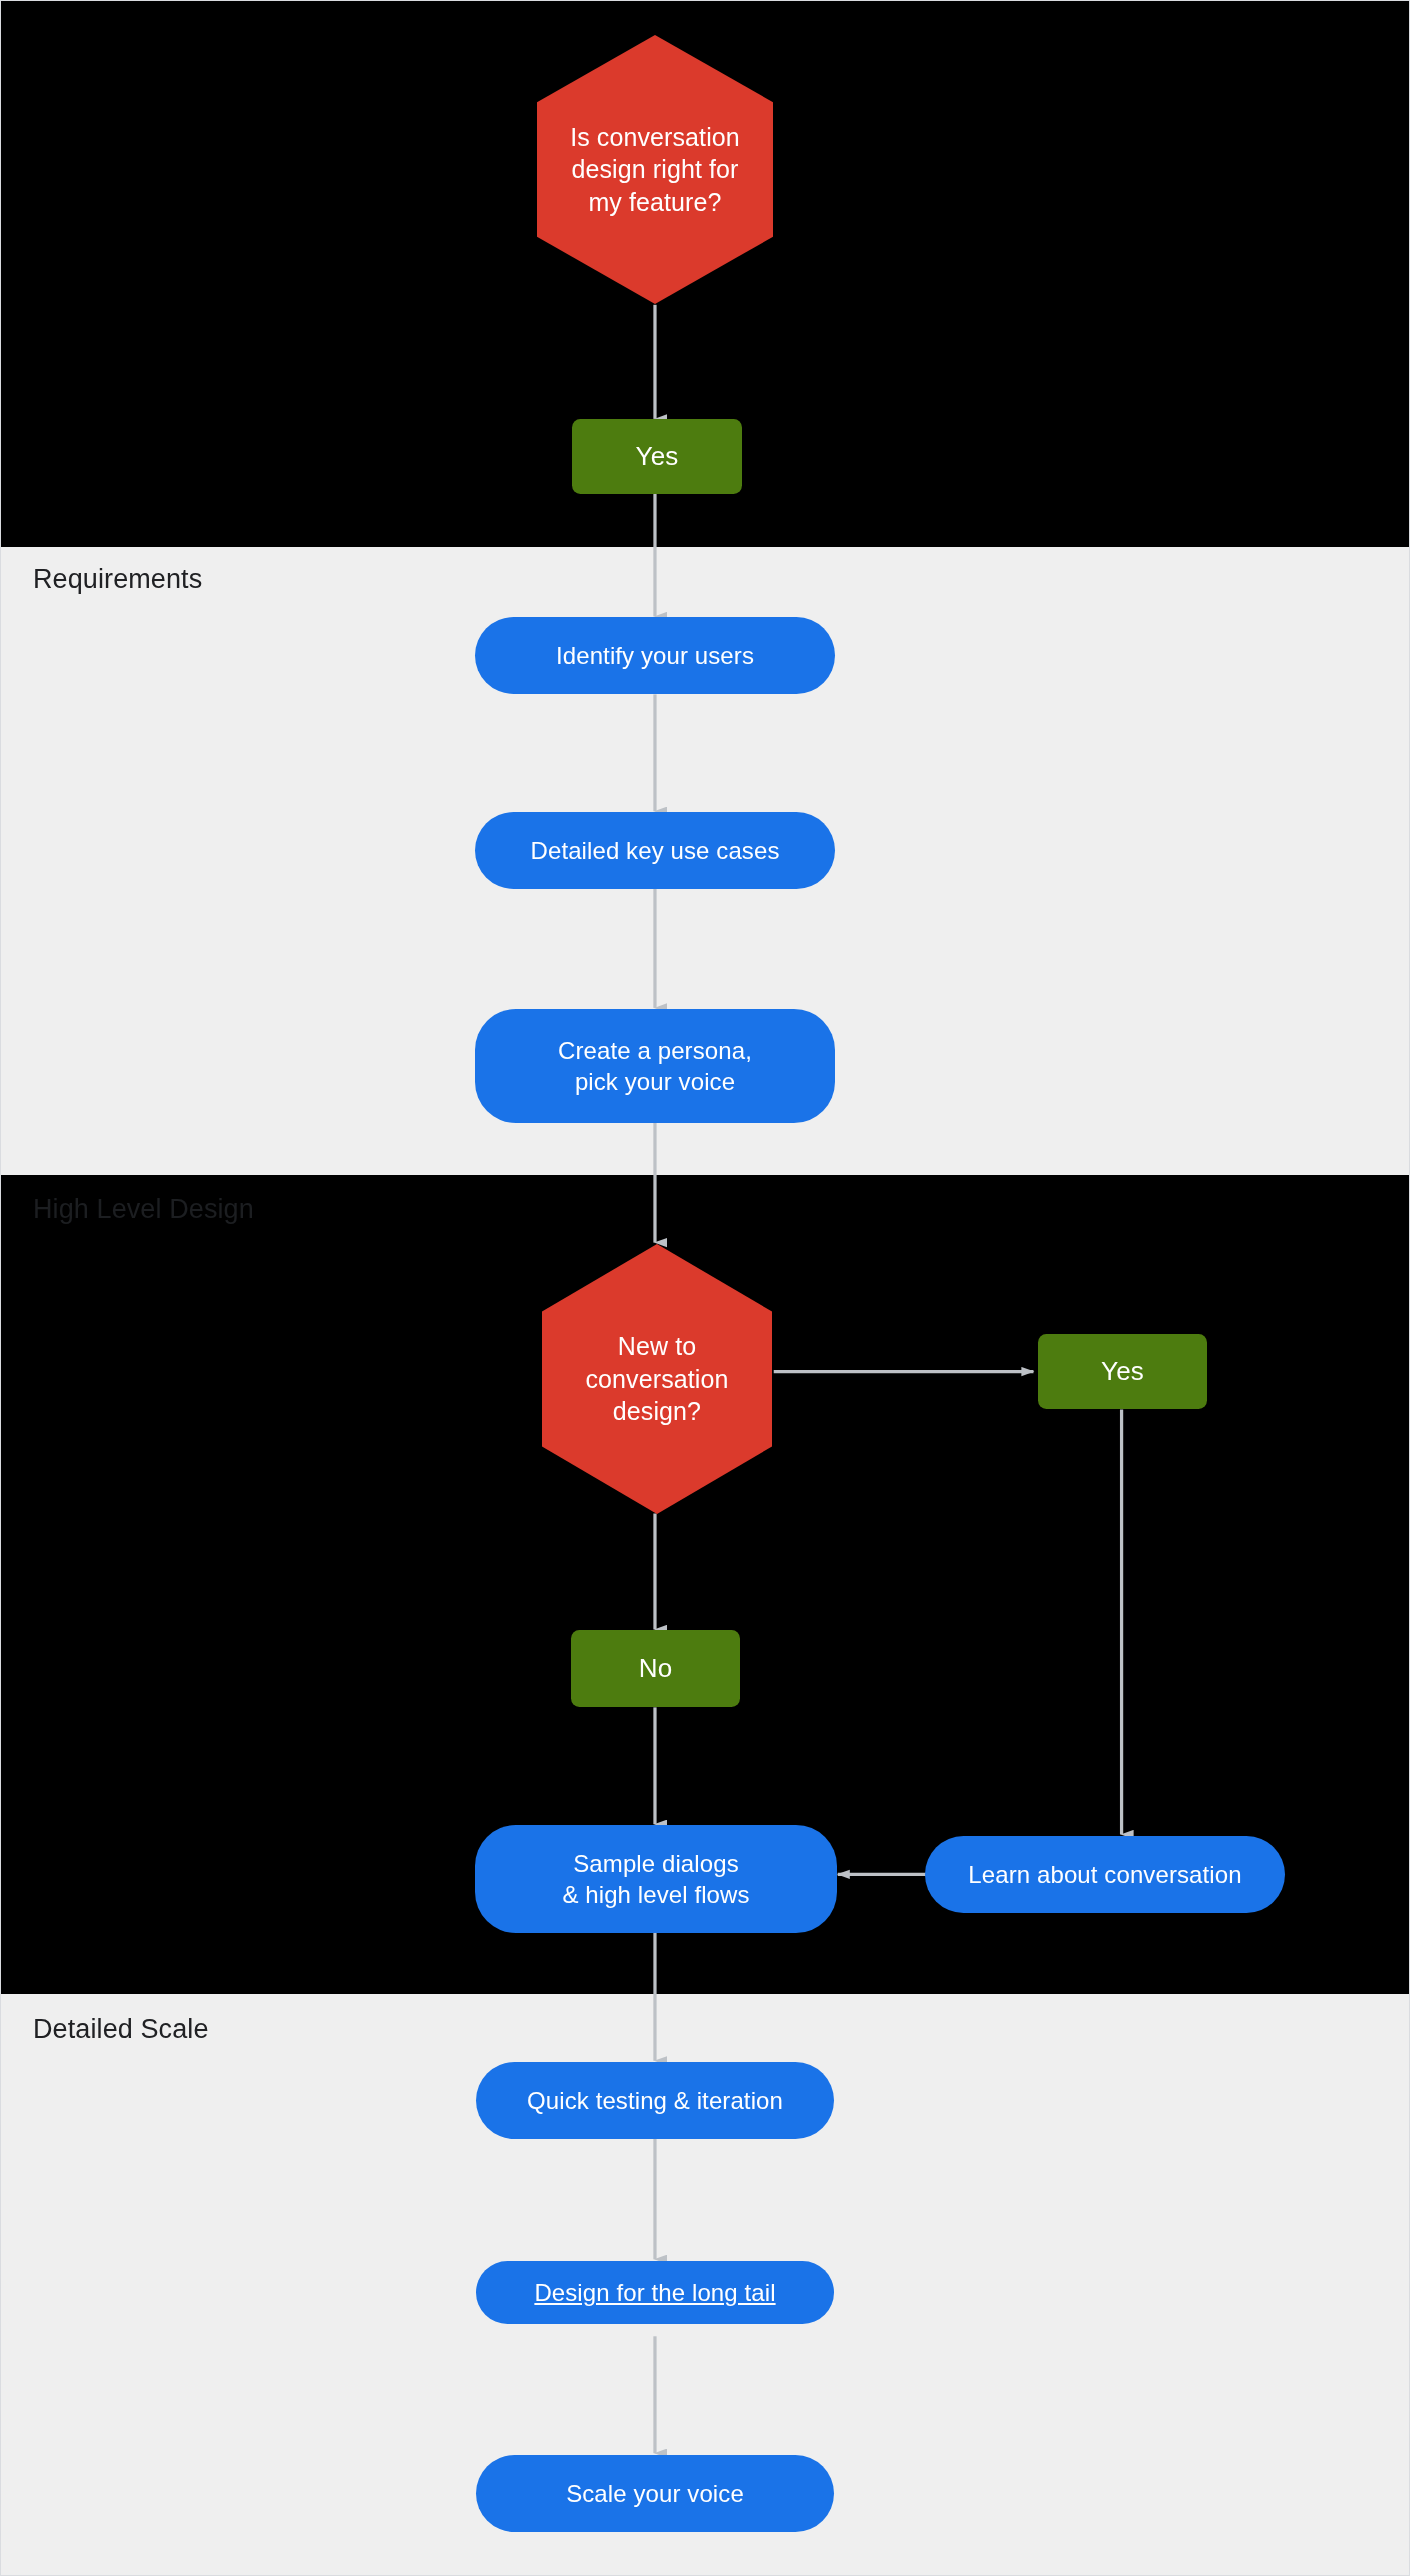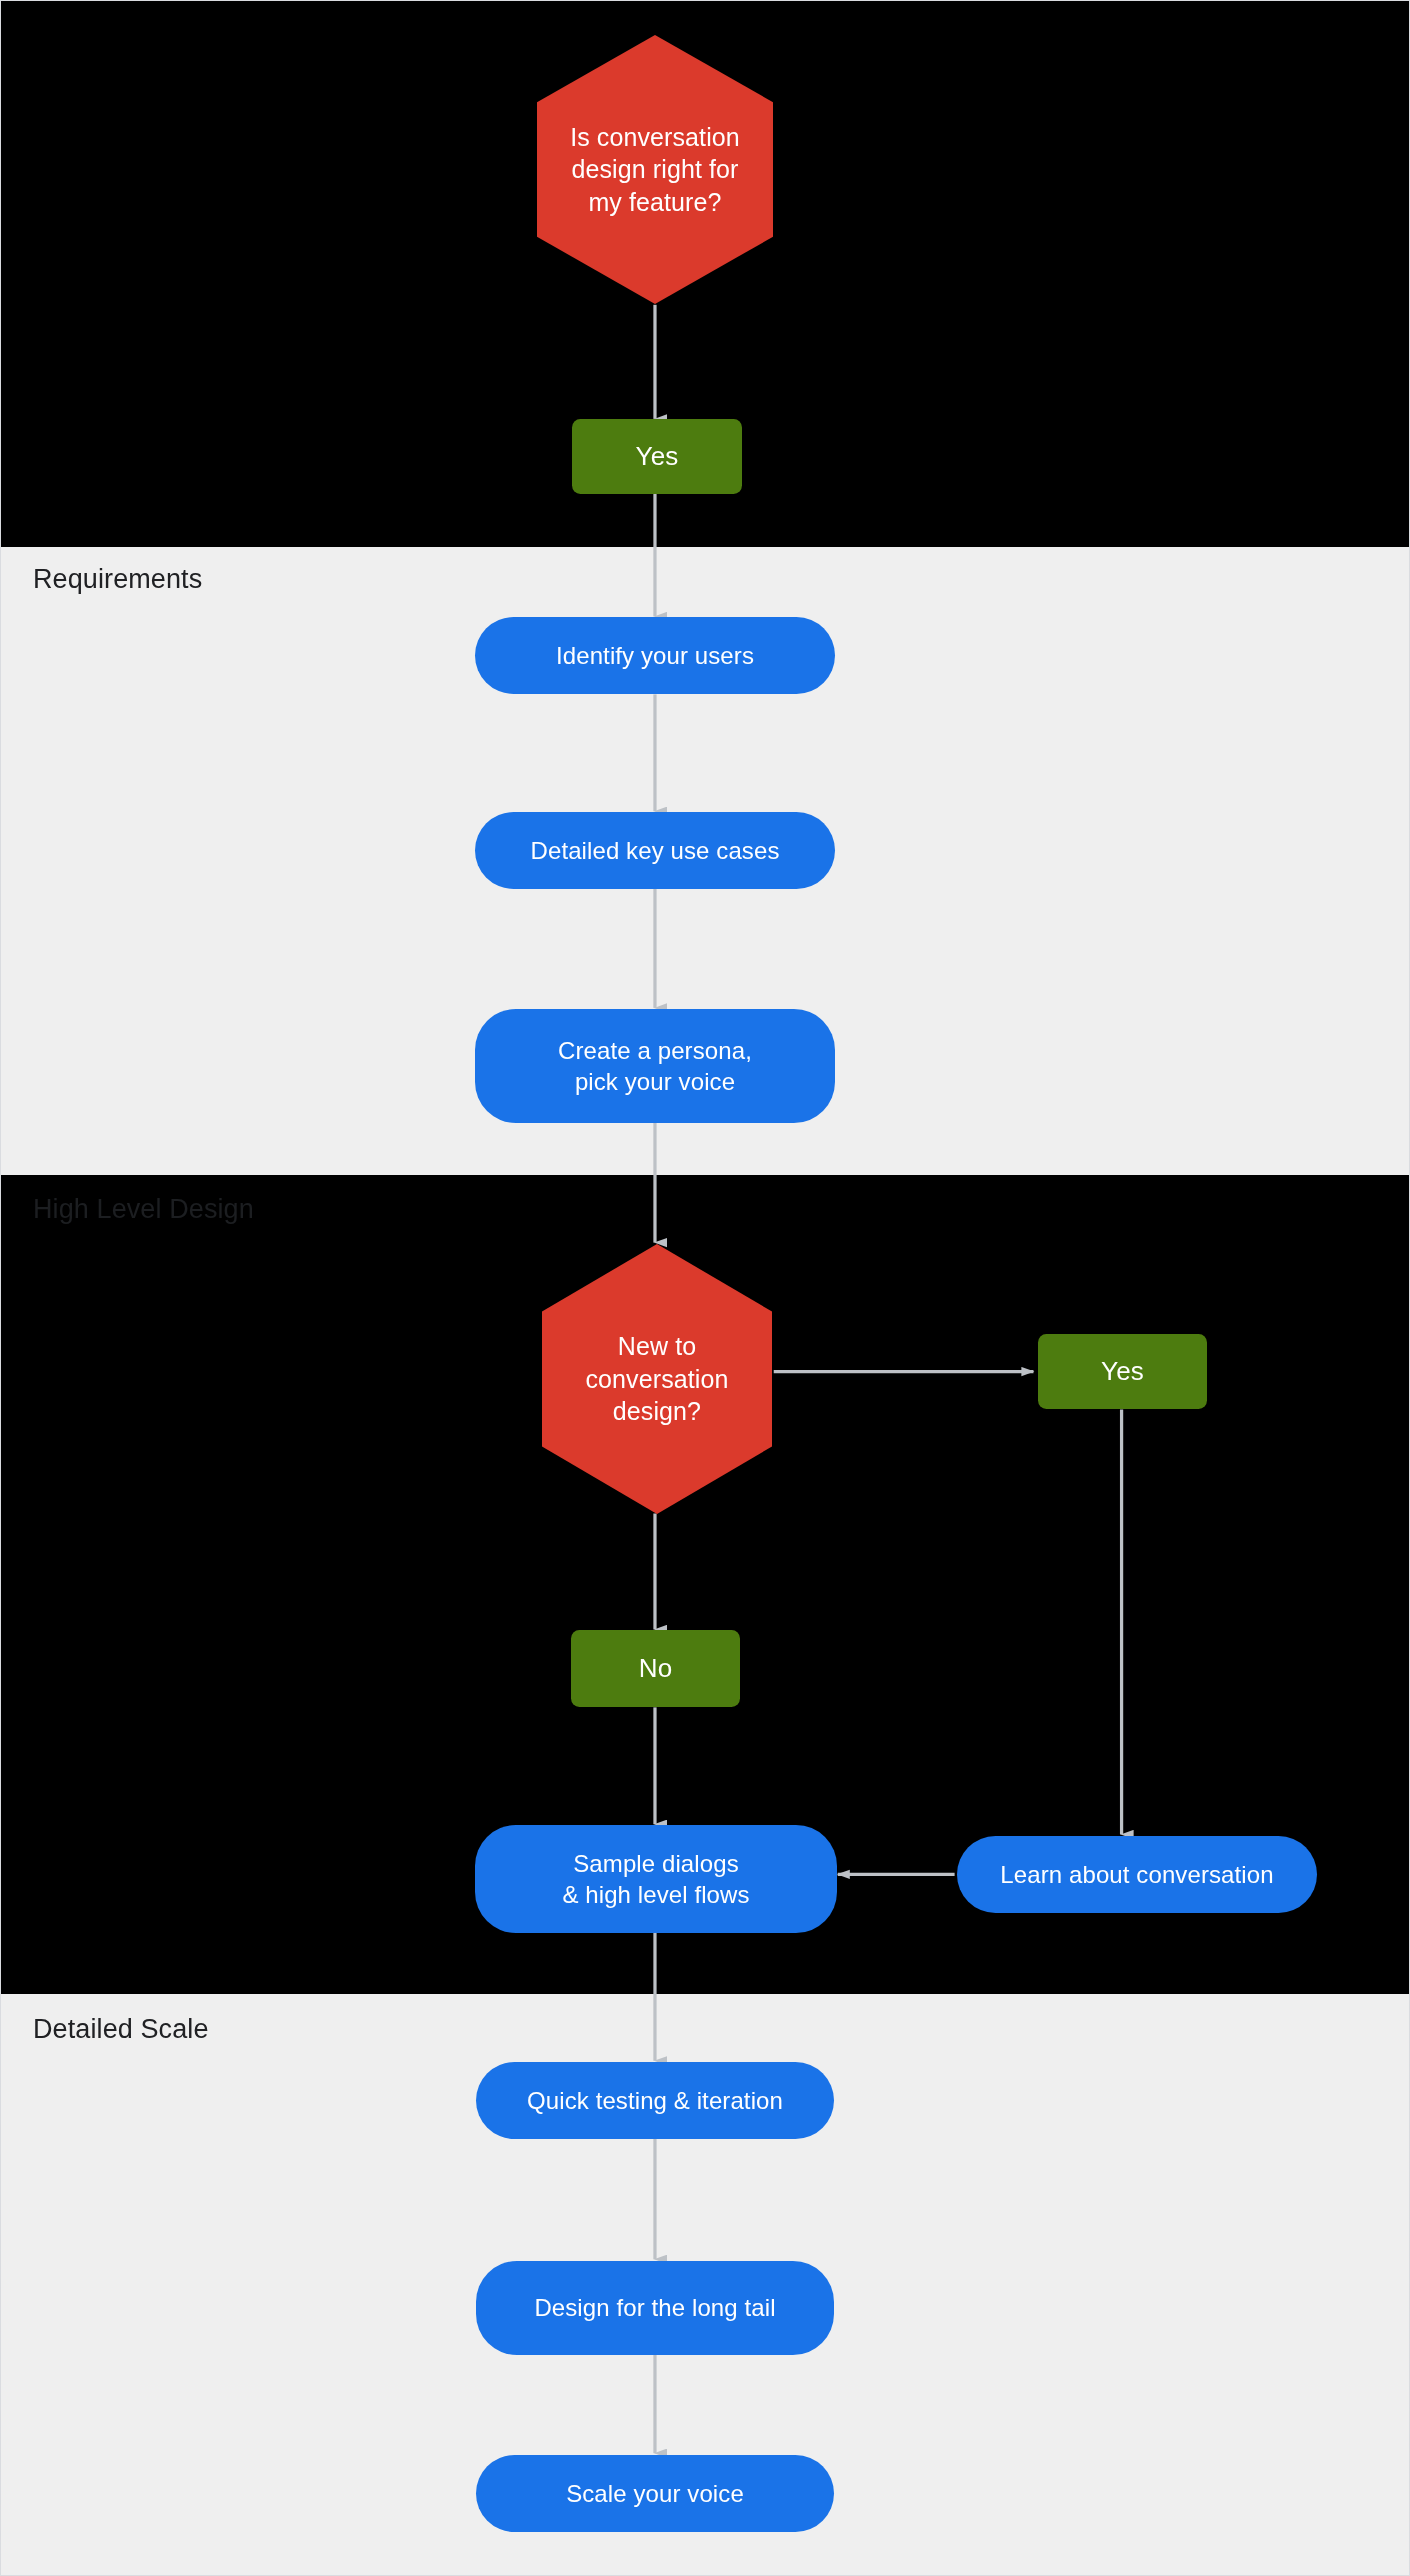--- a/index.html
+++ b/index.html
@@ -121,25 +121,25 @@
 pick your voice</div>
 
   <div class="node hex" style="left:541px; top:1243px; width:230px; height:270px;">New to
 conversation
 design?</div>
 
   <div class="node rect" style="left:1037px; top:1333px; width:169px; height:75px;">Yes</div>
 
   <div class="node rect" style="left:570px; top:1629px; width:169px; height:77px;">No</div>
 
-  <div class="node pill" style="left:956px; top:1835px; width:360px; height:77px;">Learn about conversation</div>
+  <div class="node pill" style="left:924px; top:1835px; width:360px; height:77px;">Learn about conversation</div>
 
   <div class="node pill" style="left:474px; top:1824px; width:362px; height:108px;">Sample dialogs
 &amp; high level flows</div>
 
   <div class="node pill" style="left:475px; top:2061px; width:358px; height:77px;">Quick testing &amp; iteration</div>
 
-  <div class="node pill" style="left:475px; top:2260px; width:358px; height:94px;">Design for the long tail</div>
+  <div class="node pill" style="left:475px; top:2260px; width:358px; height:63px;text-decoration:underline;">Design for the long tail</div>
 
   <div class="node pill" style="left:475px; top:2454px; width:358px; height:77px;">Scale your voice</div>
 
 </div>
 
 
 </body></html>

